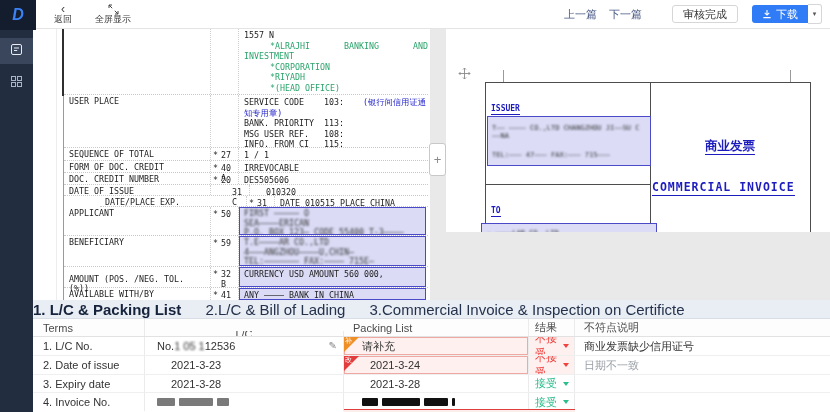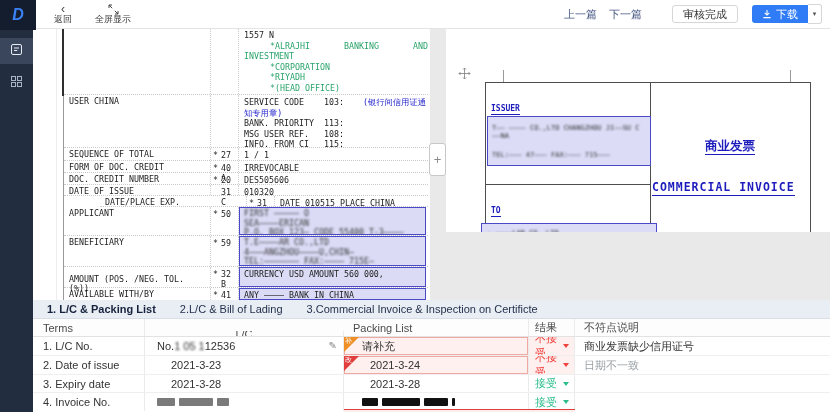--- a/index.html
+++ b/index.html
@@ -63,21 +63,21 @@
   .iv-tick{position:absolute;width:1px;height:12px;background:#9a9a9a;}
   .iv-text{position:absolute;font-family:"DejaVu Sans Mono",monospace;color:#1d1dbe;}
   .iv-underline{border-bottom:1px solid #1d1dbe;padding-bottom:1px;}
   .iv-box{position:absolute;background:#dcdcf7;border:1.5px solid #4a4ac9;box-sizing:border-box;
       font-family:"DejaVu Sans Mono",monospace;color:#30309a;font-size:7px;}
   .mv{position:absolute;left:12px;top:38px;color:#8a8a8a;}
 
   
   .compare{position:absolute;left:33px;top:300px;width:797px;height:112px;background:#fff;}
   .tabbar{height:18px;background:#e9edf4;border-bottom:1px solid #d9dee6;display:flex;align-items:center;
-      padding-left:14px;font-size:11px;color:#24324c;}
+      font-size:15px;color:#24324c;}
   .tab{margin-right:24px;cursor:pointer;}
   .tab.active{font-weight:bold;color:#16233c;}
   .c-head,.c-row{display:flex;box-sizing:border-box;}
   .c-head{height:18px;border-bottom:1px solid #e2e2e2;font-size:11px;color:#4a4a4a;background:#fdfdfd;}
   .c-row{border-bottom:1px solid #efefef;font-size:11px;color:#333;}
   .cell{box-sizing:border-box;border-right:1px solid #ebebeb;display:flex;align-items:center;position:relative;overflow:hidden;}
   .w-terms{width:112px;padding-left:10px;}
   .w-lc{width:199px;padding-left:12px;}
   .w-pl{width:185px;padding-left:18px;}
   .w-res{width:46px;padding:0 5px 0 6px;}
@@ -180,21 +180,21 @@
               <span>AND</span>
           </div>
           <div class="grn">INVESTMENT</div>
           <div class="grn ind">*CORPORATION</div>
           <div class="grn ind">*RIYADH</div>
           <div class="grn ind">*(HEAD OFFICE)</div>
         </div>
       </div>
 
       <div class="swrow" style="height:53px;">
-        <div class="sw-label">USER CHINA</div>
+        <div class="sw-label">USER PLACE</div>
         <div class="sw-star"></div>
         <div class="sw-val">
           <div class="uh-line">
             <span><span class="nm">SERVICE CODE</span><span>103:</span></span>
             <span class="blu">(银行间信用证通</span>
           </div>
           <div class="blu">知专用章)</div>
           <div><span class="nm">BANK. PRIORITY</span><span>113:</span></div>
           <div><span class="nm">MSG USER REF.</span><span>108:</span></div>
           <div><span class="nm">INFO. FROM CI</span><span>115:</span></div>
@@ -218,21 +218,21 @@
         <div class="sw-val">IRREVOCABLE</div>
       </div>
       <div class="swrow" style="height:12px;">
         <div class="sw-label">DOC. CREDIT NUMBER</div>
         <div class="sw-star">
             <span class="s">*</span>
             <span class="t">20</span>
           </div>
         <div class="sw-val">DES505606</div>
       </div>
-      <div class="swrow" style="height:11px;">
+      <div class="swrow" style="height:11px;gap:11px;">
         <div class="sw-label">DATE OF ISSUE</div>
         <div class="sw-star">
             <span class="s"></span>
             <span class="t">31 C</span>
           </div>
         <div class="sw-val">010320</div>
       </div>
       <div class="swrow" style="height:11px;margin-left:36px;">
         <div class="sw-label">DATE/PLACE EXP.</div>
         <div class="sw-star">

